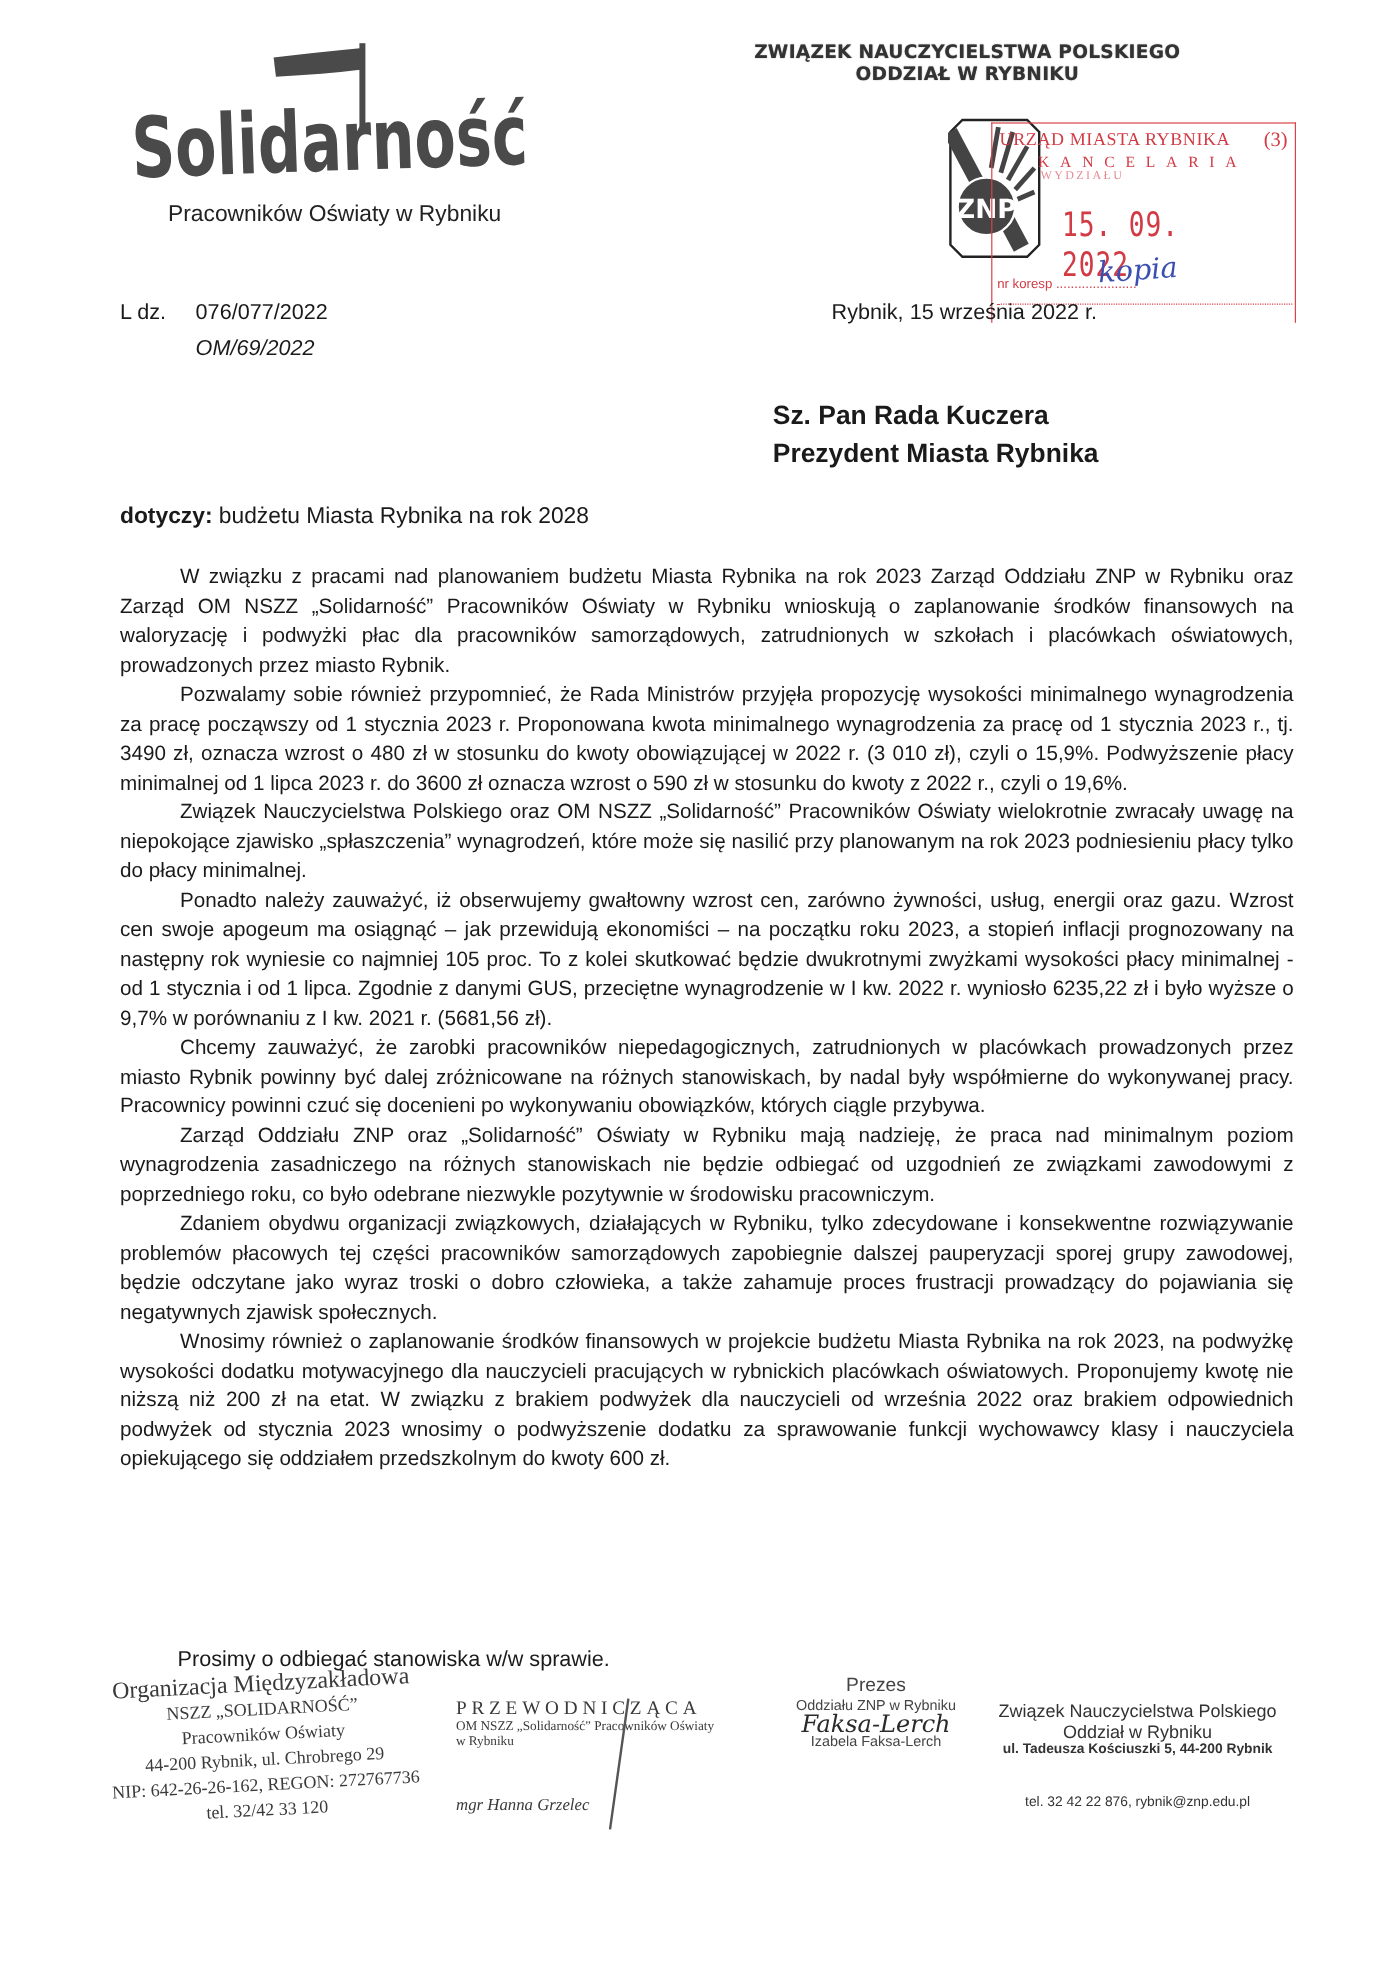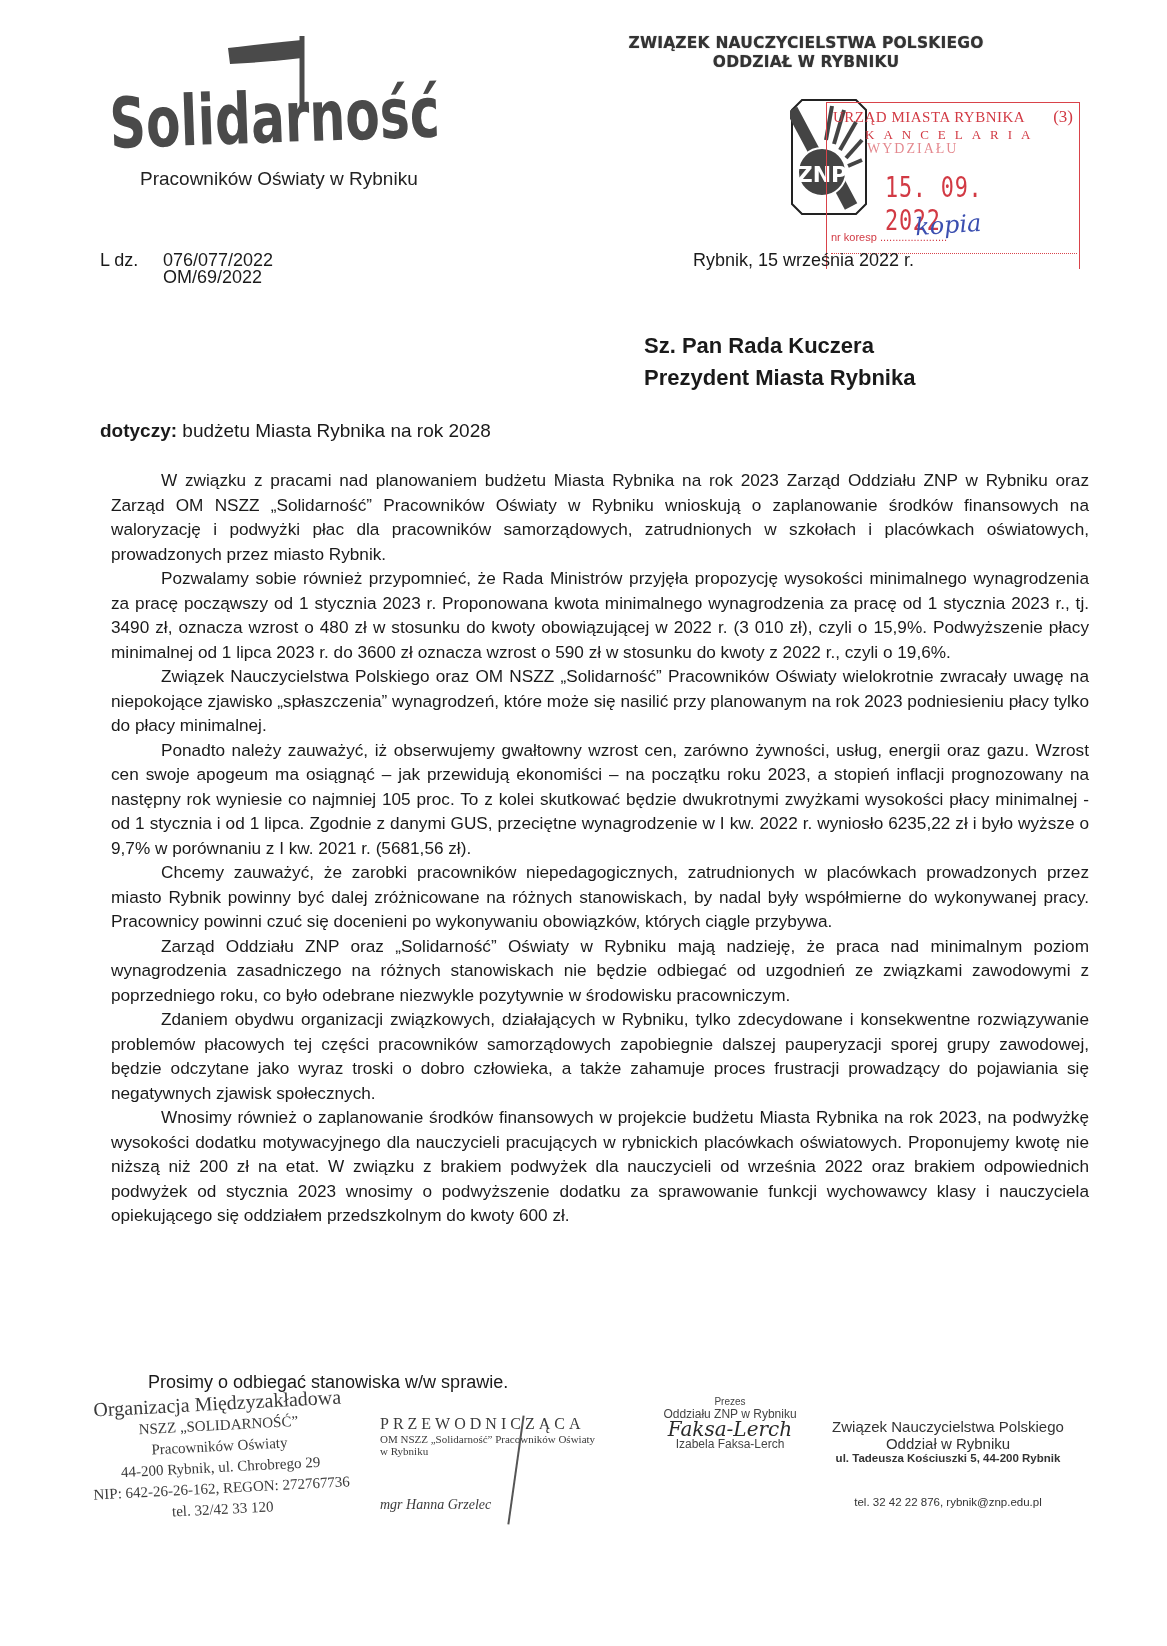--- a/index.html
+++ b/index.html
@@ -19,60 +19,60 @@
   .znp-logo { left: 790px; top: 98px; width: 78px; height: 118px; }
 
   
   .stamp { left: 826px; top: 102px; width: 252px; height: 166px;
            border-left: 1.5px solid #d9434a; border-right: 1.5px solid #d9434a;
            border-top: 1.5px solid #d9434a; color: #d23a44;
            font-family: "Liberation Serif", serif; }
   .stamp-line1 { position: absolute; left: 6px; top: 6px; font-size: 15px; letter-spacing: 0.5px; white-space: nowrap; }
   .stamp-num { position: absolute; right: 6px; top: 4px; font-size: 17px; }
   .stamp-line2 { position: absolute; left: 38px; top: 24px; font-size: 13px; letter-spacing: 9px; text-align: center; }
-  .stamp-line3 { position: absolute; left: 40px; top: 38px; font-size: 14px; letter-spacing: 2px; opacity: 0.6; }
+  .stamp-line3 { position: absolute; left: 40px; top: 38px; font-size: 10px; letter-spacing: 2px; opacity: 0.6; }
   .stamp-date { position: absolute; left: 58px; top: 68px; font-family: "DejaVu Sans Mono", monospace;
                 font-size: 28px; letter-spacing: 1px; transform: scaleX(0.78); transform-origin: left; }
   .stamp-koresp { position: absolute; left: 4px; top: 128px; font-size: 11px; font-family: "Liberation Sans", sans-serif;
                   white-space: nowrap; }
   .stamp-dots { position: absolute; left: 4px; right: 2px; top: 150px; border-bottom: 1.5px dotted #d9434a; }
   .handwriting { position: absolute; left: 88px; top: 108px; font-family: "DejaVu Serif", serif; font-style: italic;
                  color: #3b4fb0; font-size: 24px; transform: rotate(-4deg); }
 
   
   .ref-label { left: 100px; top: 250px; font-size: 18px; }
   .ref-1 { left: 163px; top: 250px; font-size: 18px; }
-  .ref-2 { left: 163px; top: 267px; font-size: 18px; }
+  .ref-2 { left: 163px; top: 280px; font-size: 18px; font-style: italic; }
   .place-date { left: 693px; top: 250px; font-size: 18px; }
 
   
   .addr { left: 644px; top: 330px; font-size: 22px; font-weight: bold; line-height: 32px; }
 
   
   .subject { left: 100px; top: 420px; font-size: 19px; }
   .subject b { font-weight: bold; }
 
   
   .body-text { left: 100px; top: 468px; width: 978px; font-size: 17.2px; line-height: 24.5px;
-               text-align: justify; font-family: "Liberation Sans", sans-serif; margin-left: 11px; }
+               text-align: justify; font-family: "Liberation Sans", sans-serif; }
   .body-text p { margin: 0; text-indent: 50px; }
   .closing { left: 148px; top: 1372px; font-size: 18px; }
 
   
   .foot-sol { left: 70px; top: 1392px; width: 300px; text-align: center; font-family: "Liberation Serif", serif;
               color: #3a3a3a; transform: rotate(-3deg); transform-origin: center; }
   .foot-sol .l1 { font-size: 20px; }
   .foot-sol .l { font-size: 15px; line-height: 21px; }
   .foot-pres { left: 380px; top: 1415px; width: 280px; text-align: left; font-family: "Liberation Serif", serif; color: #3a3a3a; }
   .foot-pres .t { font-size: 16px; letter-spacing: 4px; }
   .foot-pres .s { font-size: 11px; }
   .foot-pres .n { font-size: 14px; font-style: italic; margin-top: 40px; }
   .sig-line { position: absolute; left: 135px; top: 0px; width: 2px; height: 110px; background: #555; transform: rotate(8deg); }
   .foot-znp-prez { left: 650px; top: 1396px; width: 160px; text-align: center; color: #444; }
-  .foot-znp-prez .p { font-size: 10px; }
+  .foot-znp-prez .p { font-size: 16px; }
   .foot-znp-prez .o { font-size: 12px; }
   .foot-znp-prez .sig { font-family: "DejaVu Serif", serif; font-style: italic; font-size: 20px; color: #2a2a2a; line-height: 16px; }
   .foot-znp-prez .nm { font-size: 12px; }
   .foot-znp { left: 808px; top: 1418px; width: 280px; text-align: center; color: #333; }
   .foot-znp .a { font-size: 15px; }
   .foot-znp .b { font-size: 15px; }
   .foot-znp .c { font-size: 11.5px; font-weight: bold; }
   .foot-znp .d { font-size: 11.5px; margin-top: 32px; }
 </style>
 </head>

